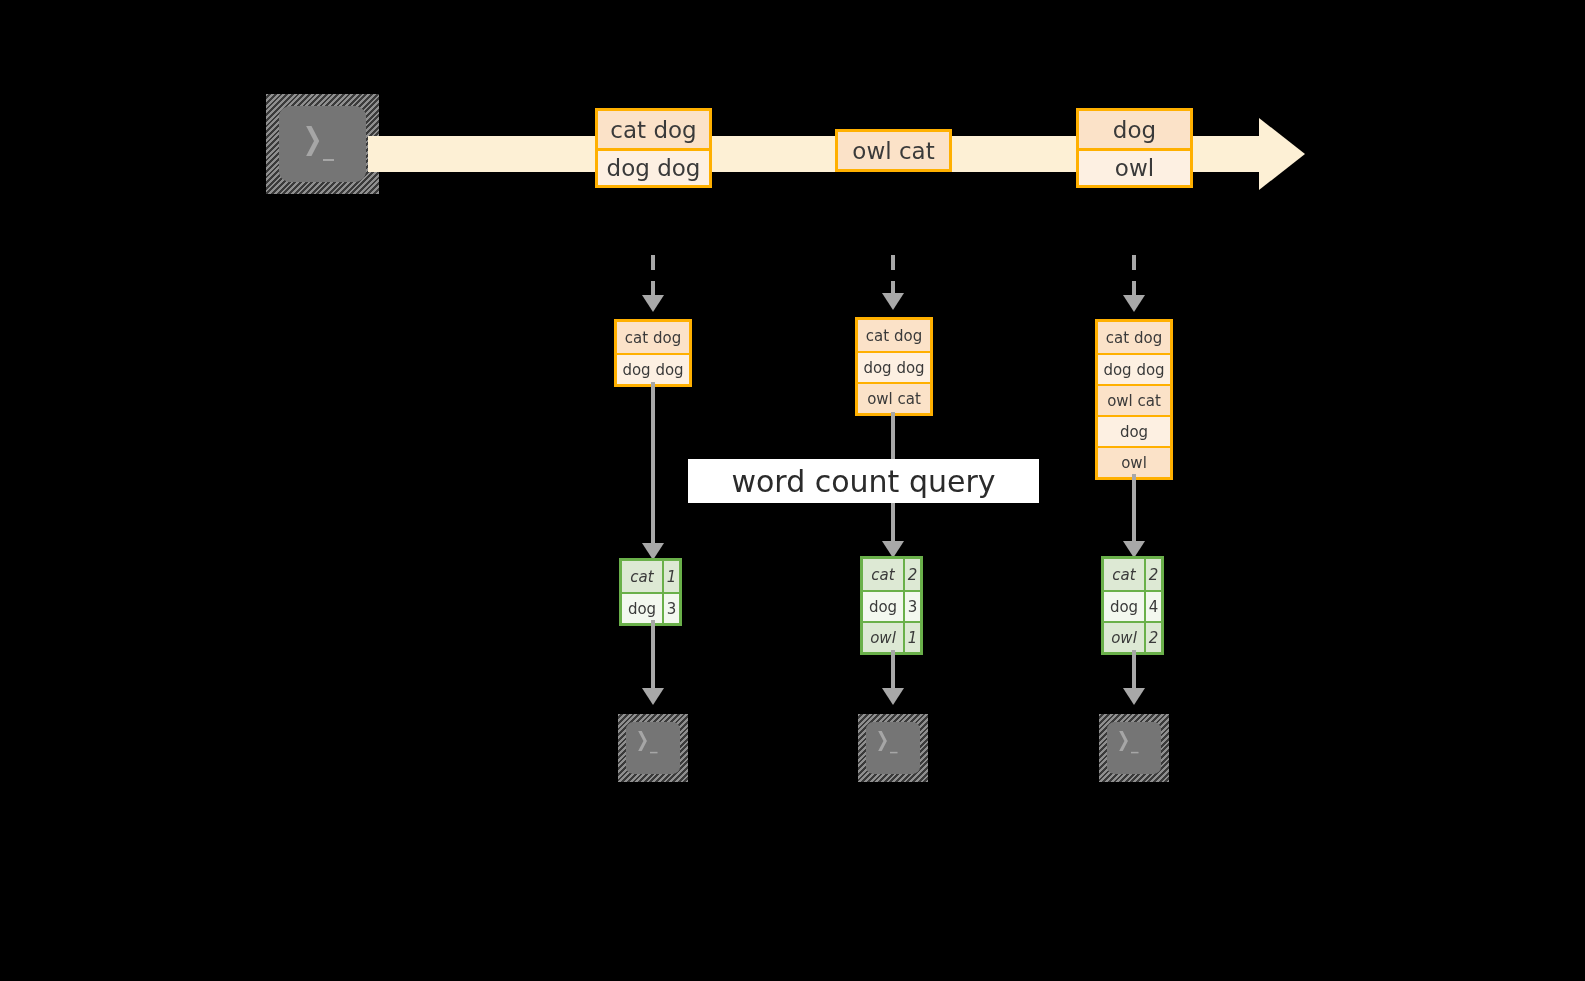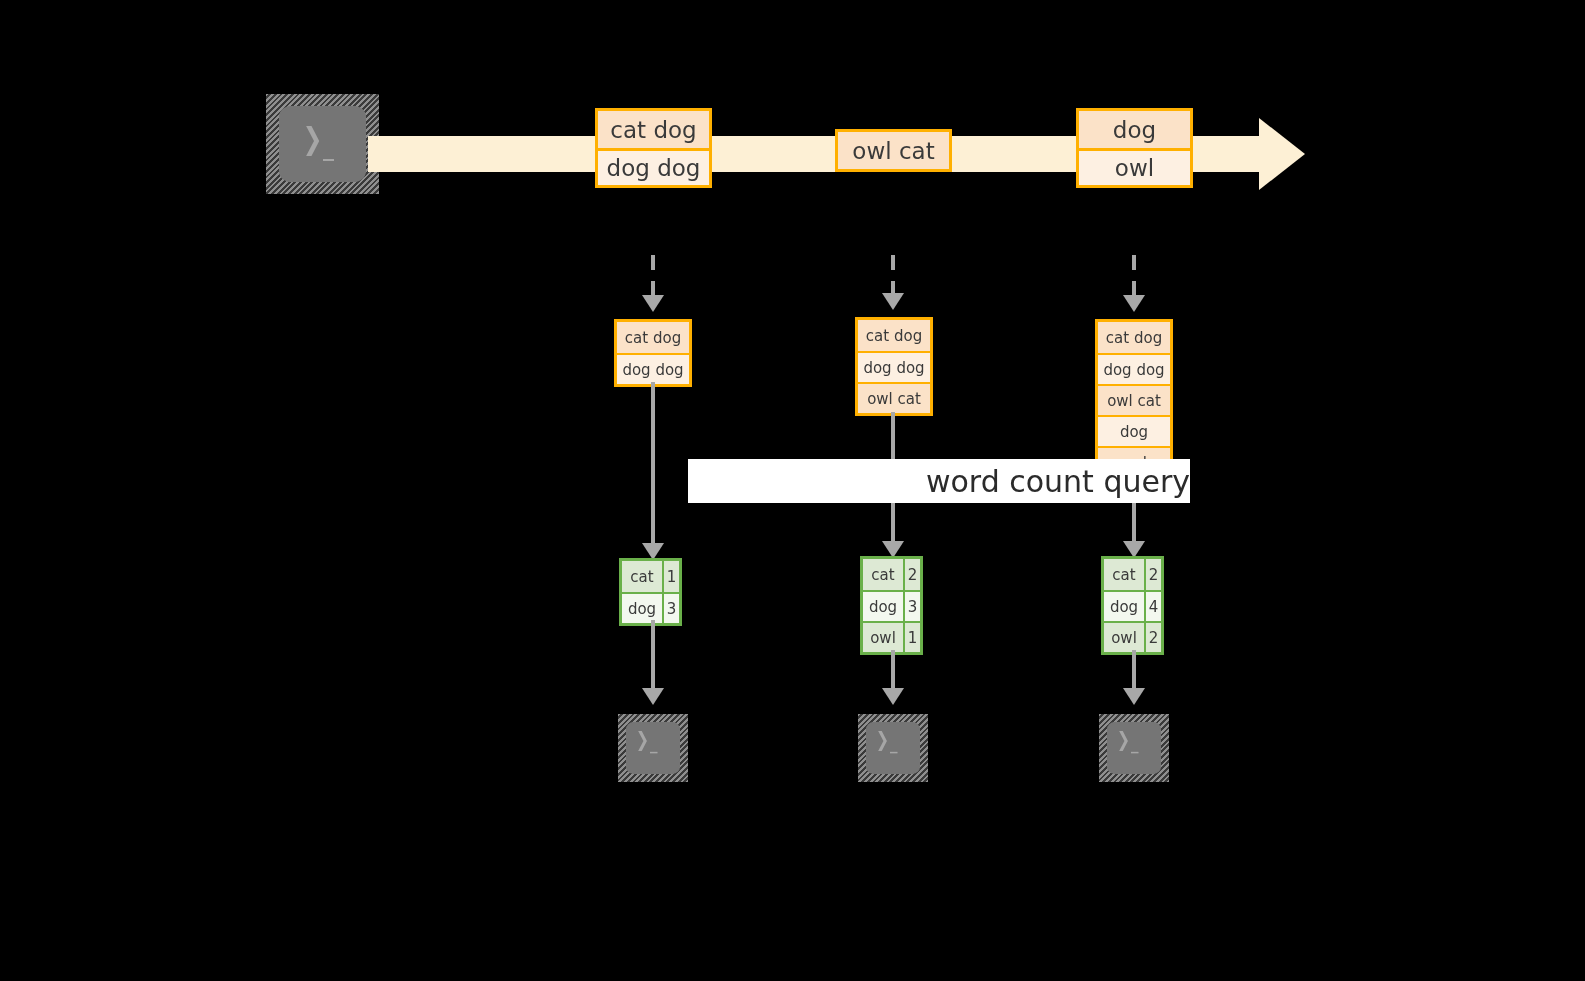--- a/index.html
+++ b/index.html
@@ -124,21 +124,21 @@
     box-sizing: border-box;
     display: flex;
     align-items: center;
     justify-content: center;
     font-size: 15px;
     color: #3a3a3a;
     white-space: nowrap;
   }
   .result .k { width: 40px; }
   .result .v { width: 17px; border-left: 2px solid #6ab04a; }
-  .result .row.alt .k, .result .row.alt .v { background: #dde9d4; }
+  .result .row.alt .k, .result .row.alt .v { background: #dde9d4; font-style: italic; }
 
   
   .vline {
     position: absolute;
     width: 4px;
     background: #a8a8a8;
   }
   .vline.dashed {
     background: none;
     background-image: linear-gradient(
@@ -227,21 +227,21 @@
 
   <div class="vline" style="left:651px; top:382px; height:168px;"></div>
   <div class="vhead" style="left:642px; top:543px;"></div>
 
   <div class="vline" style="left:891px; top:412px; height:138px;"></div>
   <div class="vhead" style="left:882px; top:541px;"></div>
 
   <div class="vline" style="left:1132px; top:474px; height:76px;"></div>
   <div class="vhead" style="left:1123px; top:541px;"></div>
 
-  <div class="query-band" style="left:688px; top:459px; width:502px; height:44px;justify-content:flex-end;">
+  <div class="query-band" style="left:688px; top:459px; width:351px; height:44px;">
     <span class="label">word count query</span>
   </div>
 
   <div class="result" style="left:619px; top:558px;">
     <div class="row alt">
       <div class="k">cat</div>
       <div class="v">1</div>
     </div>
     <div class="row sep">
       <div class="k">dog</div>

